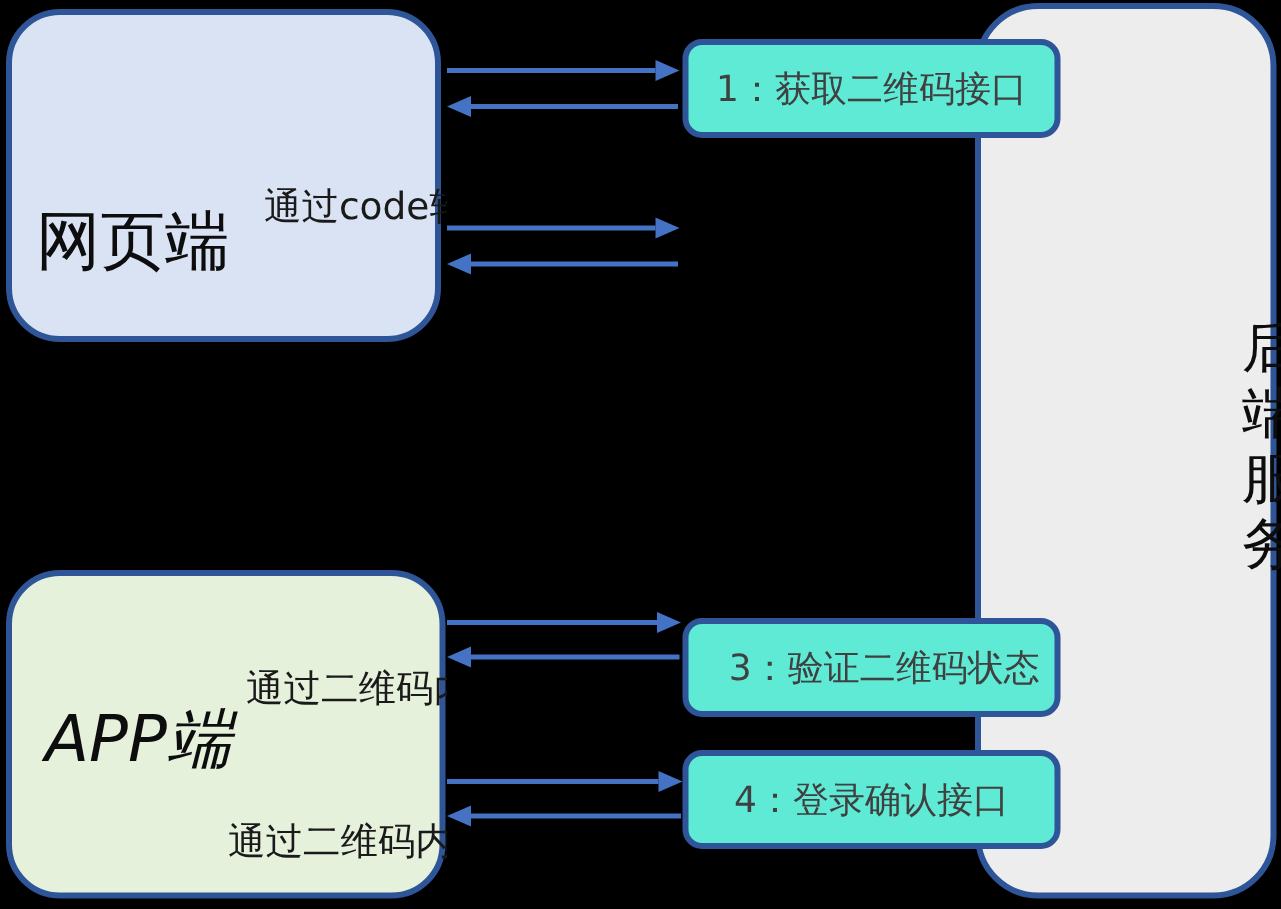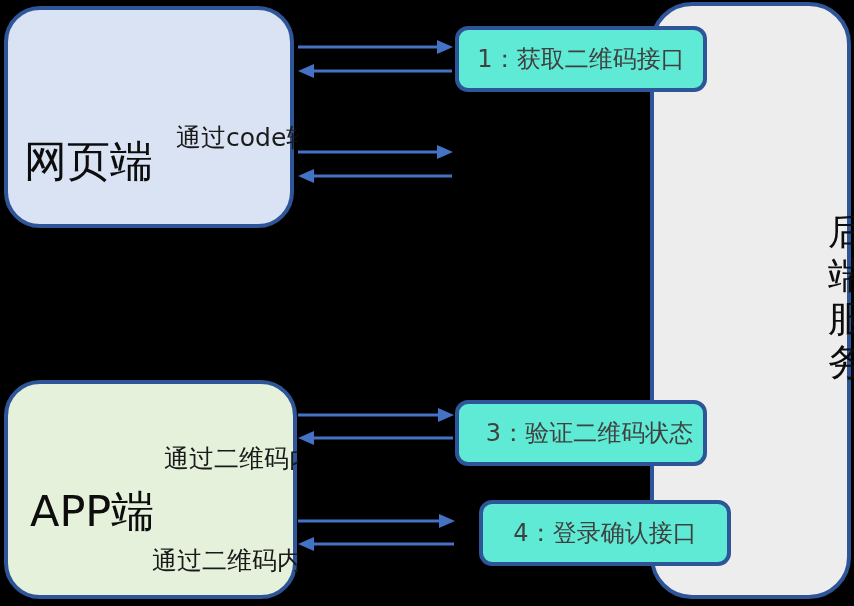--- a/index.html
+++ b/index.html
@@ -29,21 +29,21 @@
     background:#ededed;border-radius:42px;
   }
   .actor-label{
     position:absolute;
     color:#0d0d0d;
     font-size:43px;
     line-height:1.1;
     white-space:nowrap;
   }
   .web-label{left:24px;top:92px;margin-top:46px;}
-  .app-label{left:30px;top:488px;}
+  .app-label{left:30px;top:470px;font-style:italic;}
   .backend-label{
     left:828px;top:210px;
     width:44px;
     font-size:37px;
     line-height:1.18;
     word-break:break-all;
     text-align:left;
     white-space:normal;
   }
   
@@ -53,22 +53,22 @@
     left:455px;width:252px;height:66px;
     background:#5eead4;
     border:4px solid #2e5597;
     border-radius:13px;
     display:flex;align-items:center;justify-content:center;
     font-size:24px;color:#404040;
     white-space:nowrap;
   }
   .ep1{top:26px;}
   .ep2{top:133px;}
-  .ep3{top:400px;padding-left:17px;}
-  .ep4{top:500px;margin-left:24px;}
+  .ep3{top:412px;padding-left:17px;}
+  .ep4{top:500px;}
   
   .msg{
     position:absolute;
     font-size:25px;
     color:#1a1a1a;
     white-space:nowrap;
     overflow:hidden;
     line-height:1.15;
   }
   .m1{left:184px;top:17px;width:113px;}

